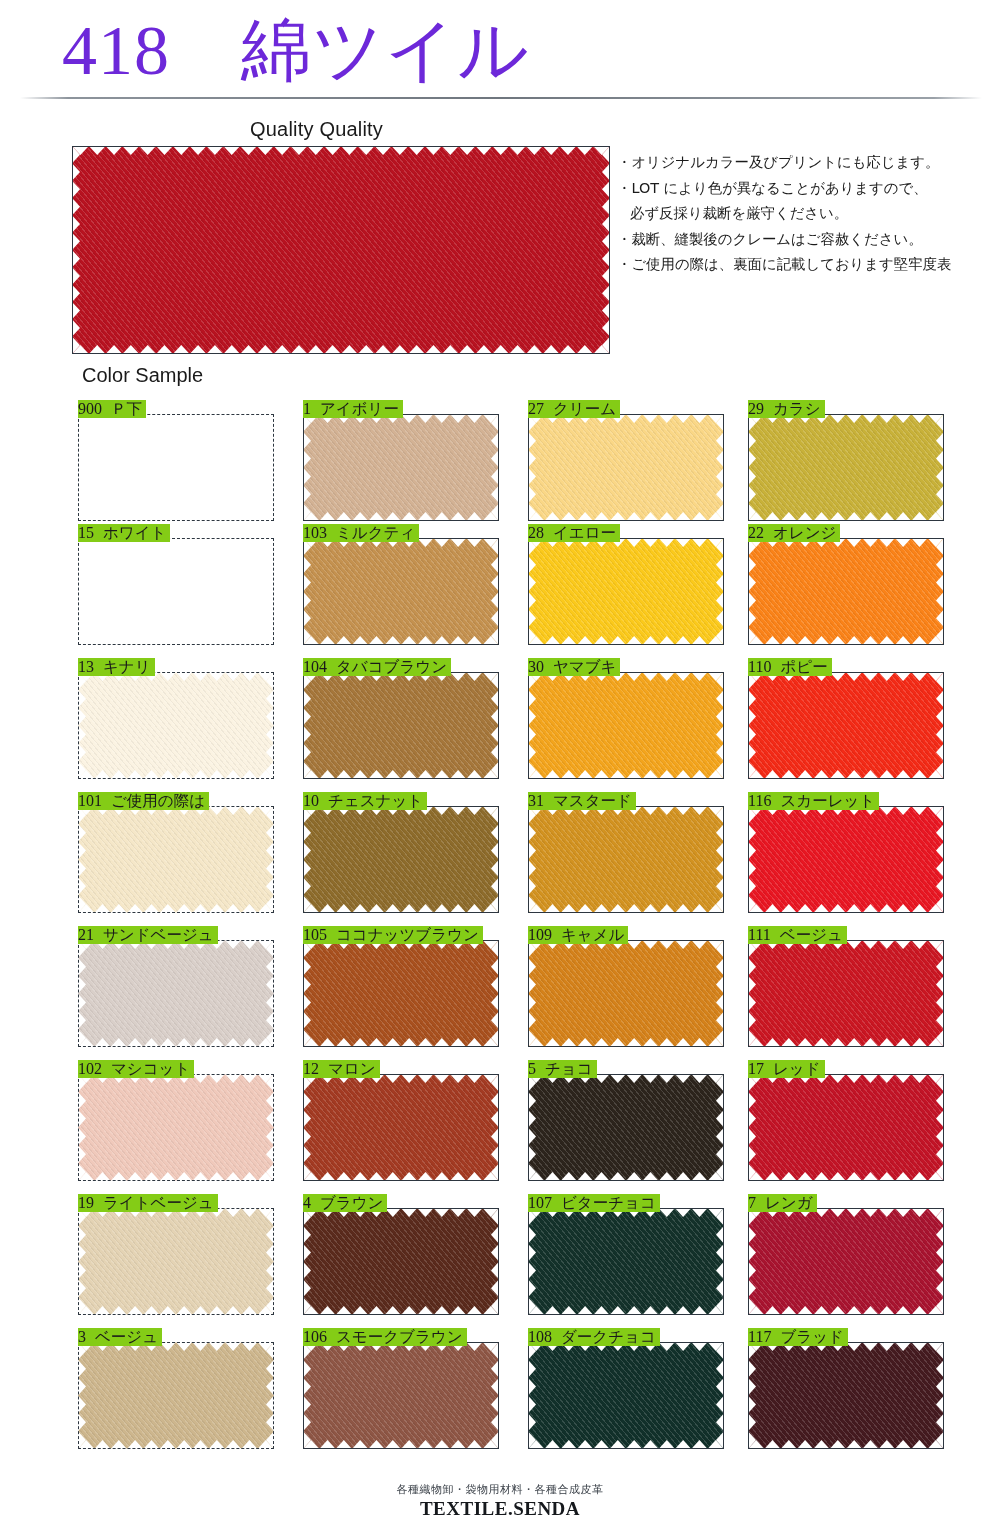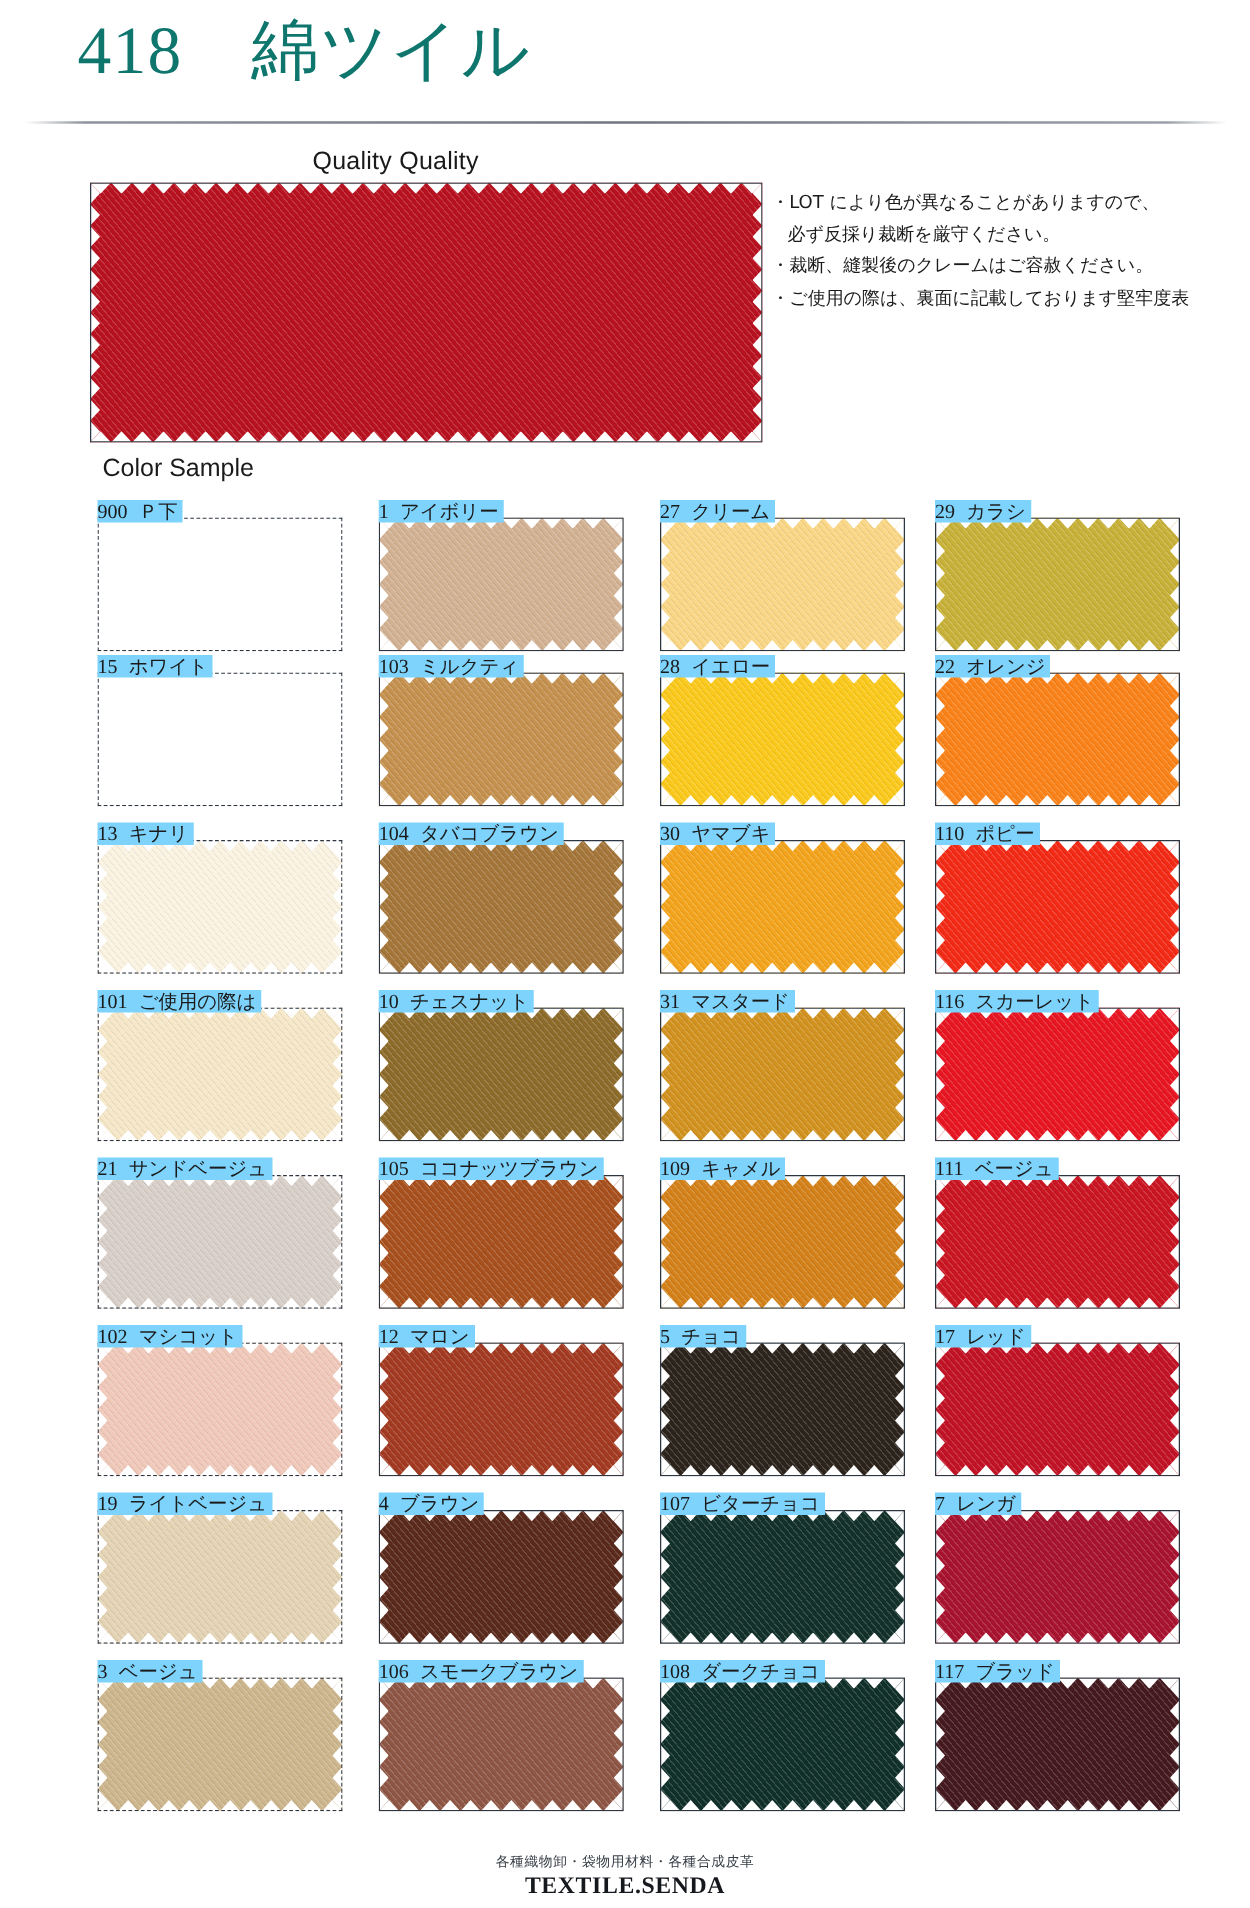--- a/index.html
+++ b/index.html
@@ -21,24 +21,24 @@
   .header {
     position: absolute;
     left: 0; top: 0;
     width: 1000px;
     height: 100px;
   }
   .header-title {
     position: absolute;
     left: 62px;
     top: 4px;
-    font-size: 54px;
+    font-size: 70px;
     font-weight: 400;
     letter-spacing: 1px;
-    color: #0f766e;
+    color: #6d28d9;
     white-space: pre;
     font-family: "Liberation Serif", "DejaVu Serif", serif;
   }
   .header-rule {
     position: absolute;
     left: 20px;
     top: 97px;
     width: 962px;
     height: 2px;
     background: linear-gradient(to right, #ffffff 0%, #8d949c 5%, #6f767e 50%, #9aa1a8 95%, #ffffff 100%);
@@ -174,21 +174,21 @@
   .cell .label {
     position: absolute;
     left: 0;
     top: 0;
     height: 18px;
     line-height: 18px;
     font-size: 15.5px;
     color: #1a1a1a;
     white-space: nowrap;
     font-family: "DejaVu Sans", "Liberation Sans", sans-serif;
-    background: #7dd3fc;
+    background: #84cc16;
     padding-right: 4px;
     z-index: 3;
   }
   .cell .label .code {
     font-family: "Liberation Serif", "DejaVu Serif", serif;
     font-size: 16px;
     margin-right: 9px;
   }
   .cell .sw {
     position: absolute;
@@ -326,20 +326,21 @@
         <div class="t"></div>
         <div class="t"></div>
         <div class="t"></div>
         <div class="t"></div>
       </div>
     </div>
     <div class="swatch-frame"></div>
   </div>
 
 <div class="notes" id="notes-block">
+    <div class="note-line">・オリジナルカラー及びプリントにも応じます。</div>
     <div class="note-line">・LOT により色が異なることがありますので、</div>
     <div class="note-line indent">必ず反採り裁断を厳守ください。</div>
     <div class="note-line">・裁断、縫製後のクレームはご容赦ください。</div>
     <div class="note-line">・ご使用の際は、裏面に記載しております堅牢度表</div>
   </div>
 
 <div class="color-title">Color Sample</div>
 <div class="grid" id="color-grid">
     <div class="cell" style="left: 78px; top: 10px; width: 196px;">
       <div class="label"><span class="code">900</span><span>Ｐ下</span></div>

